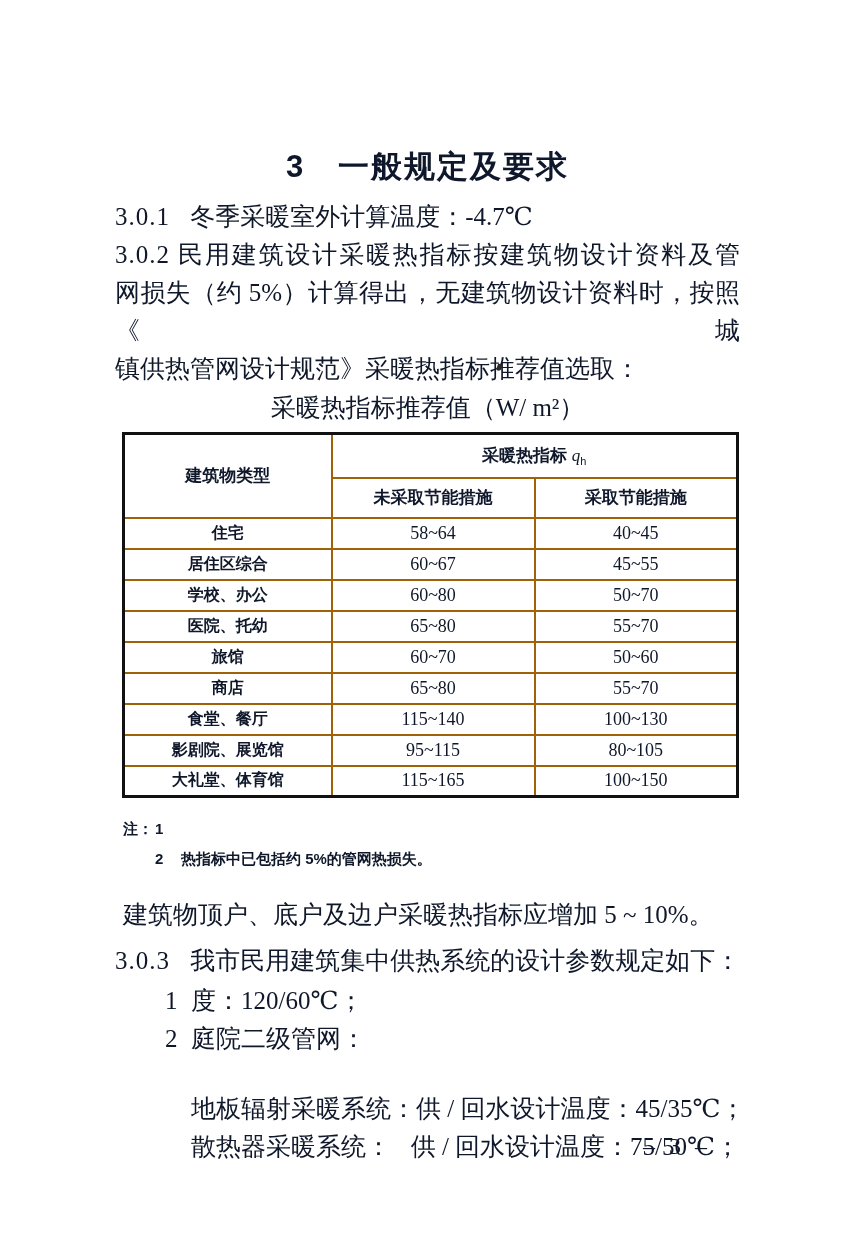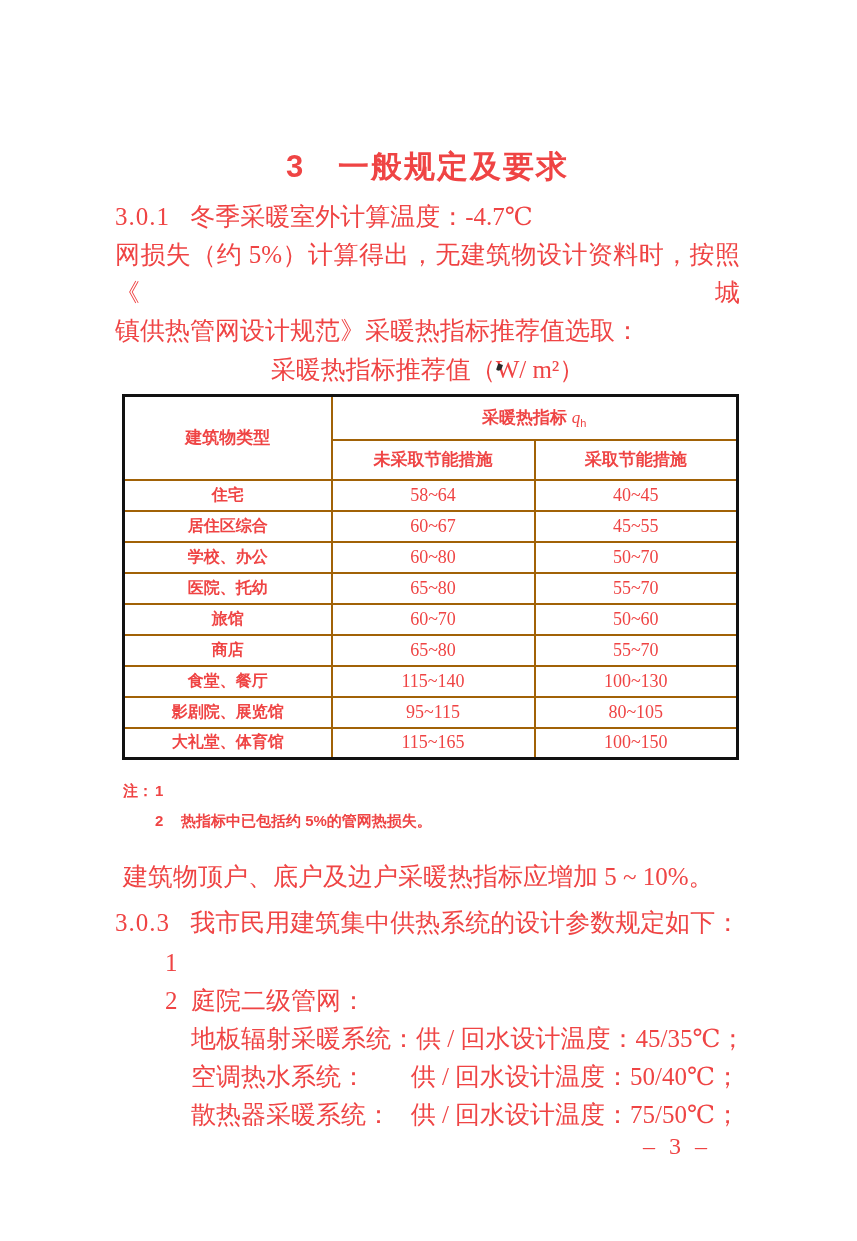--- a/index.html
+++ b/index.html
@@ -1,21 +1,21 @@
 <!DOCTYPE html>
 <html><head>
 <meta charset="utf-8">
 <style>
   * { margin: 0; padding: 0; box-sizing: border-box; }
   html, body { background: #ffffff; }
   .page {
     position: relative;
     width: 857px; height: 1241px;
     background: #ffffff;
-    color: #ef4444;
+    color: #0f172a;
     padding: 146px 117px 0 115px;
     font-family: "Liberation Serif", "DejaVu Serif", serif;
     overflow: hidden;
   }
   .title {
     font-family: "Liberation Sans", "DejaVu Sans", sans-serif;
     font-weight: 700;
     font-size: 31px;
     text-align: center;
     letter-spacing: 2px;
@@ -70,21 +70,21 @@
   .note-num { width: 26px; }
   .note2 { margin-left: 32px; }
 
   .para-indent { margin: 22px 0 0 8px; font-size: 25px; line-height: 38px; white-space: nowrap; }
   .c303 { margin-top: 8px; }
 
   .olist { margin-top: 2px; }
   .oitem { display: flex; font-size: 25px; line-height: 38px; }
   .onum { width: 26px; margin-left: 50px; }
   .obody p { font-size: 25px; line-height: 38px; white-space: nowrap; }
-  .subs { margin-left: 76px; }
+  .subs { margin-left: 76px; margin-top: 32px; }
   .subrow { display: flex; font-size: 25px; line-height: 38px; white-space: nowrap; }
   .subname { width: 235px; }
 
   .pagenum {
     position: absolute;
     top: 1133px; right: 146px;
     font-size: 24px;
     letter-spacing: 4px;
   }
   .speck {
@@ -102,20 +102,24 @@
 <div class="page">
 
   <h1 class="title">3　一般规定及要求</h1>
 
   <p class="clause">
     <span class="num">3.0.1</span>
     <span>冬季采暖室外计算温度：-4.7℃</span>
   </p>
 
   <div>
+    <p class="jline">
+      <span class="num">3.0.2</span>
+      <span>民用建筑设计采暖热指标按建筑物设计资料及管</span>
+    </p>
     <p class="jline">网损失（约 5%）计算得出，无建筑物设计资料时，按照《城</p>
     <p class="plain">镇供热管网设计规范》采暖热指标推荐值选取：</p>
   </div>
 
   <p class="caption">采暖热指标推荐值（W/ m²）</p>
   <div class="speck"></div>
 
   <table class="heat">
     <tbody>
       <tr class="row-h1">
@@ -189,38 +193,35 @@
 
   <p class="clause c303">
     <span class="num">3.0.3</span>
     <span>我市民用建筑集中供热系统的设计参数规定如下：</span>
   </p>
 
   <div class="olist">
     <div class="oitem">
       <span class="onum">1</span>
       <div class="obody">
+        <p>度：120/60℃；</p>
       </div>
     </div>
     <div class="oitem">
       <span class="onum">2</span>
       <div class="obody">
         <p>庭院二级管网：</p>
       </div>
     </div>
     <div class="subs">
       <div class="subrow">
         <span class="subname">地板辐射采暖系统：</span>
         <span>供 / 回水设计温度：45/35℃；</span>
       </div>
       <div class="subrow">
-        <span class="subname">空调热水系统：</span>
-        <span>供 / 回水设计温度：50/40℃；</span>
-      </div>
-      <div class="subrow">
         <span class="subname">散热器采暖系统：</span>
         <span>供 / 回水设计温度：75/50℃；</span>
       </div>
     </div>
   </div>
 
   <div class="pagenum">– 3 –</div>
 
 </div>
 

